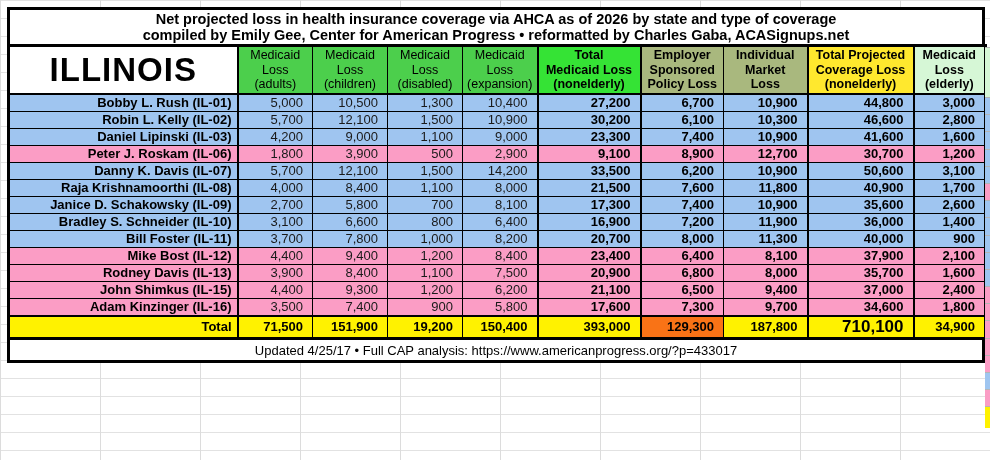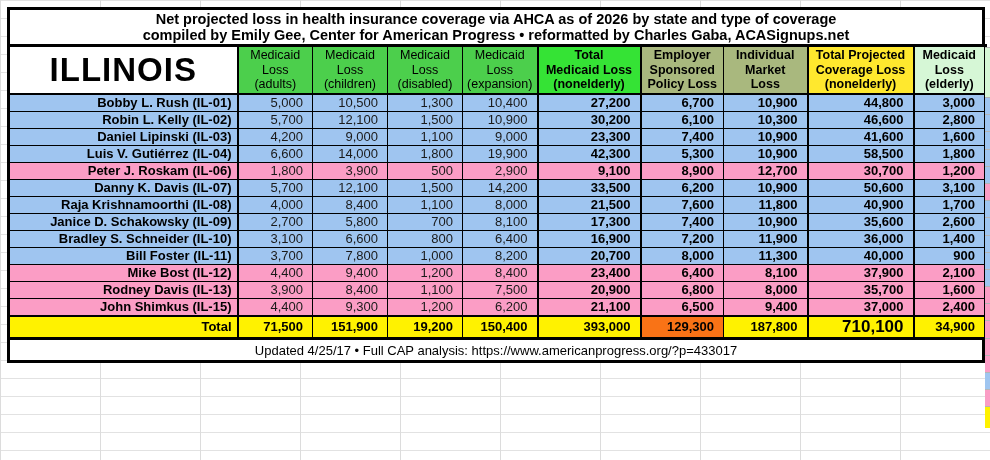--- a/index.html
+++ b/index.html
@@ -133,32 +133,20 @@
           <td class="num" style="background: rgb(159, 197, 240);">9,000</td>
           <td class="num" style="background: rgb(159, 197, 240);">1,100</td>
           <td class="num" style="background: rgb(159, 197, 240);">9,000</td>
           <td class="num b tl" style="background: rgb(159, 197, 240);">23,300</td>
           <td class="num b tl" style="background: rgb(159, 197, 240);">7,400</td>
           <td class="num b" style="background: rgb(159, 197, 240);">10,900</td>
           <td class="num b tl" style="background: rgb(159, 197, 240);">41,600</td>
           <td class="num b tl" style="background: rgb(159, 197, 240);">1,600</td>
         </tr>
         <tr>
-          <td class="name" style="background: rgb(159, 197, 240);">Luis V. Gutiérrez (IL-04)</td>
-          <td class="num tl" style="background: rgb(159, 197, 240);">6,600</td>
-          <td class="num" style="background: rgb(159, 197, 240);">14,000</td>
-          <td class="num" style="background: rgb(159, 197, 240);">1,800</td>
-          <td class="num" style="background: rgb(159, 197, 240);">19,900</td>
-          <td class="num b tl" style="background: rgb(159, 197, 240);">42,300</td>
-          <td class="num b tl" style="background: rgb(159, 197, 240);">5,300</td>
-          <td class="num b" style="background: rgb(159, 197, 240);">10,900</td>
-          <td class="num b tl" style="background: rgb(159, 197, 240);">58,500</td>
-          <td class="num b tl" style="background: rgb(159, 197, 240);">1,800</td>
-        </tr>
-        <tr>
           <td class="name" style="background: rgb(251, 157, 197);">Peter J. Roskam (IL-06)</td>
           <td class="num tl" style="background: rgb(251, 157, 197);">1,800</td>
           <td class="num" style="background: rgb(251, 157, 197);">3,900</td>
           <td class="num" style="background: rgb(251, 157, 197);">500</td>
           <td class="num" style="background: rgb(251, 157, 197);">2,900</td>
           <td class="num b tl" style="background: rgb(251, 157, 197);">9,100</td>
           <td class="num b tl" style="background: rgb(251, 157, 197);">8,900</td>
           <td class="num b" style="background: rgb(251, 157, 197);">12,700</td>
           <td class="num b tl" style="background: rgb(251, 157, 197);">30,700</td>
           <td class="num b tl" style="background: rgb(251, 157, 197);">1,200</td>
@@ -251,20 +239,32 @@
           <td class="name" style="background: rgb(251, 157, 197);">John Shimkus (IL-15)</td>
           <td class="num tl" style="background: rgb(251, 157, 197);">4,400</td>
           <td class="num" style="background: rgb(251, 157, 197);">9,300</td>
           <td class="num" style="background: rgb(251, 157, 197);">1,200</td>
           <td class="num" style="background: rgb(251, 157, 197);">6,200</td>
           <td class="num b tl" style="background: rgb(251, 157, 197);">21,100</td>
           <td class="num b tl" style="background: rgb(251, 157, 197);">6,500</td>
           <td class="num b" style="background: rgb(251, 157, 197);">9,400</td>
           <td class="num b tl" style="background: rgb(251, 157, 197);">37,000</td>
           <td class="num b tl" style="background: rgb(251, 157, 197);">2,400</td>
+        </tr>
+        <tr>
+          <td class="name" style="background: rgb(251, 157, 197);">Adam Kinzinger (IL-16)</td>
+          <td class="num tl" style="background: rgb(251, 157, 197);">3,500</td>
+          <td class="num" style="background: rgb(251, 157, 197);">7,400</td>
+          <td class="num" style="background: rgb(251, 157, 197);">900</td>
+          <td class="num" style="background: rgb(251, 157, 197);">5,800</td>
+          <td class="num b tl" style="background: rgb(251, 157, 197);">17,600</td>
+          <td class="num b tl" style="background: rgb(251, 157, 197);">7,300</td>
+          <td class="num b" style="background: rgb(251, 157, 197);">9,700</td>
+          <td class="num b tl" style="background: rgb(251, 157, 197);">34,600</td>
+          <td class="num b tl" style="background: rgb(251, 157, 197);">1,800</td>
         </tr>
         <tr class="total">
           <td class="name" style="background: rgb(255, 242, 0);">Total</td>
           <td class="num b tl" style="background: rgb(255, 242, 0);">71,500</td>
           <td class="num b" style="background: rgb(255, 242, 0);">151,900</td>
           <td class="num b" style="background: rgb(255, 242, 0);">19,200</td>
           <td class="num b" style="background: rgb(255, 242, 0);">150,400</td>
           <td class="num b tl" style="background: rgb(255, 242, 0);">393,000</td>
           <td class="num b tl" style="background: #f97316; margin-left: 38px;">129,300</td>
           <td class="num b" style="background: rgb(255, 242, 0);">187,800</td>

